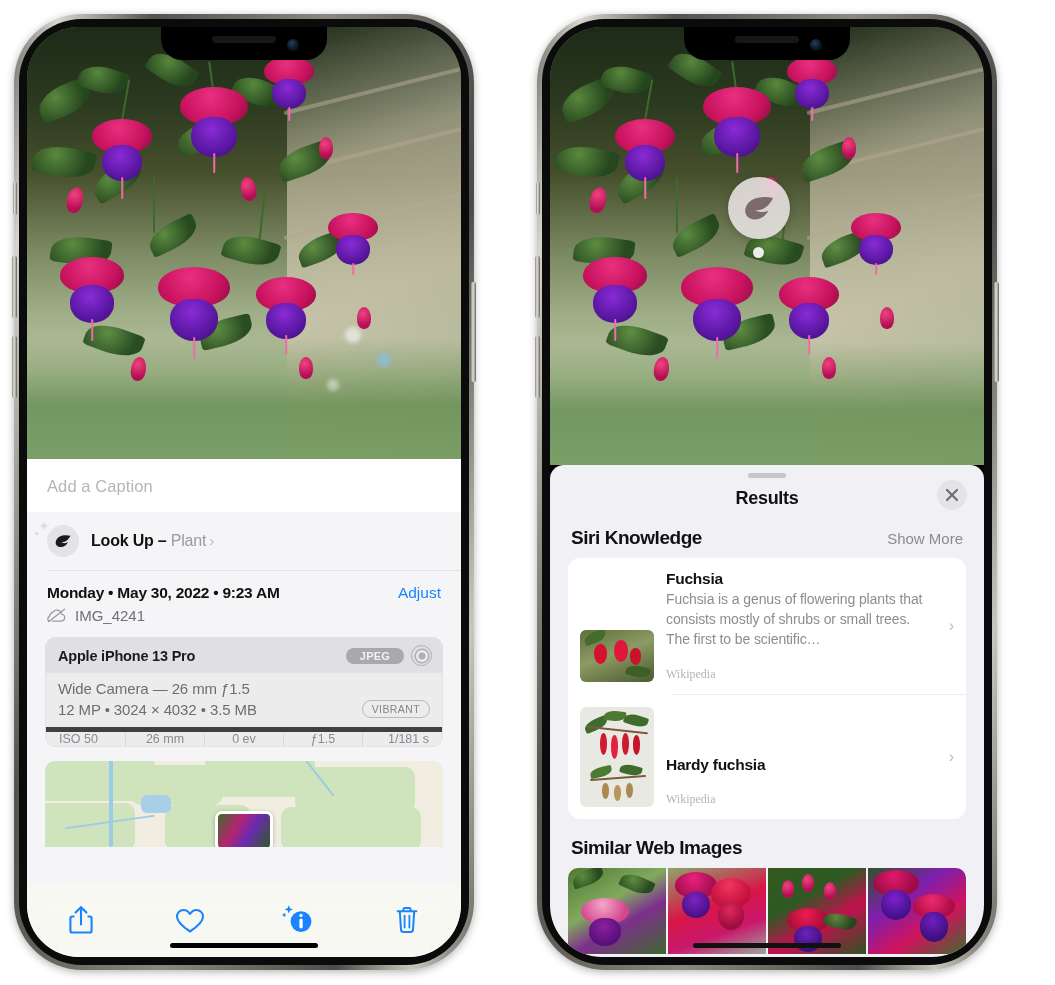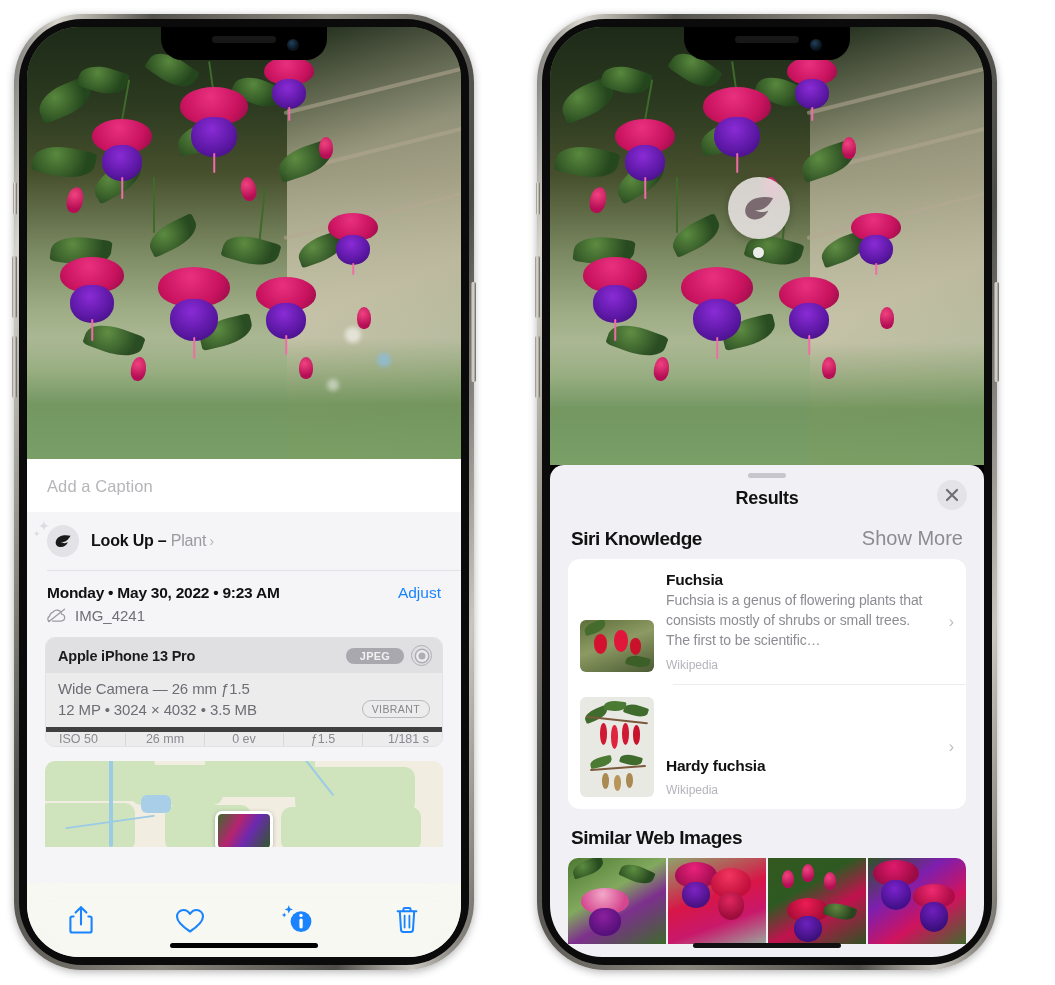--- a/index.html
+++ b/index.html
@@ -128,29 +128,29 @@
   .results-sheet{position:absolute;left:0;right:0;bottom:0;background:#f1f1f5;
       border-radius:14px 14px 0 0;overflow:hidden;}
   .grabber{width:38px;height:5px;border-radius:3px;background:#c6c6cc;margin:8px auto 0 auto;}
   .res-head{position:relative;display:flex;align-items:center;justify-content:center;padding:10px 0 14px 0;}
   .res-title{font-size:18px;font-weight:700;color:#111;letter-spacing:-.3px;}
   .close-btn{position:absolute;right:17px;top:2px;width:30px;height:30px;border-radius:50%;background:#e3e3e8;}
   .close-btn svg{display:block;}
 
   .sec-head{display:flex;align-items:baseline;justify-content:space-between;padding:4px 21px 9px 21px;}
   .sec-title{font-size:19px;font-weight:700;color:#111;letter-spacing:-.45px;}
-  .sec-more{font-size:20px;color:#8b8b93;}
+  .sec-more{font-size:15px;color:#8b8b93;}
 
   .know-card{margin:0 18px;background:#fff;border-radius:12px;overflow:hidden;}
   .know-item{display:flex;align-items:flex-end;gap:12px;padding:12px 12px 12px 12px;position:relative;}
   .know-thumb{flex:0 0 auto;border-radius:6px;overflow:hidden;position:relative;background:#dcdcd6;}
   .know-body{flex:1;min-width:0;padding-right:20px;}
   .know-title{font-size:15.5px;font-weight:700;color:#111;letter-spacing:-.25px;margin-bottom:1px;}
   .know-desc{font-size:14px;line-height:20px;color:#8c8c93;letter-spacing:-.1px;}
-  .know-src{font-size:12px;color:#b4b4bb;margin-top:8px;}
+  .know-src{font-size:12px;color:#b4b4bb;margin-top:18px;font-family:Liberation Serif, serif;}
   .know-chev{position:absolute;right:12px;top:50%;transform:translateY(-50%);color:#bdbdc4;font-size:16px;}
   .know-sep{height:1px;background:#ececf0;margin-left:105px;}
 
   
   .t1{background:linear-gradient(160deg,#5e6f3c,#8d9a63 45%,#4a5a33);}
   .t2{background:#e9e9e4;}
   .tleafs{position:absolute;border-radius:60% 10% 60% 10%;}
   .tbell{position:absolute;border-radius:46% 46% 50% 50%;}
 
   .swi-grid{display:flex;gap:2px;margin:0 18px;border-radius:10px 10px 0 0;overflow:hidden;}

